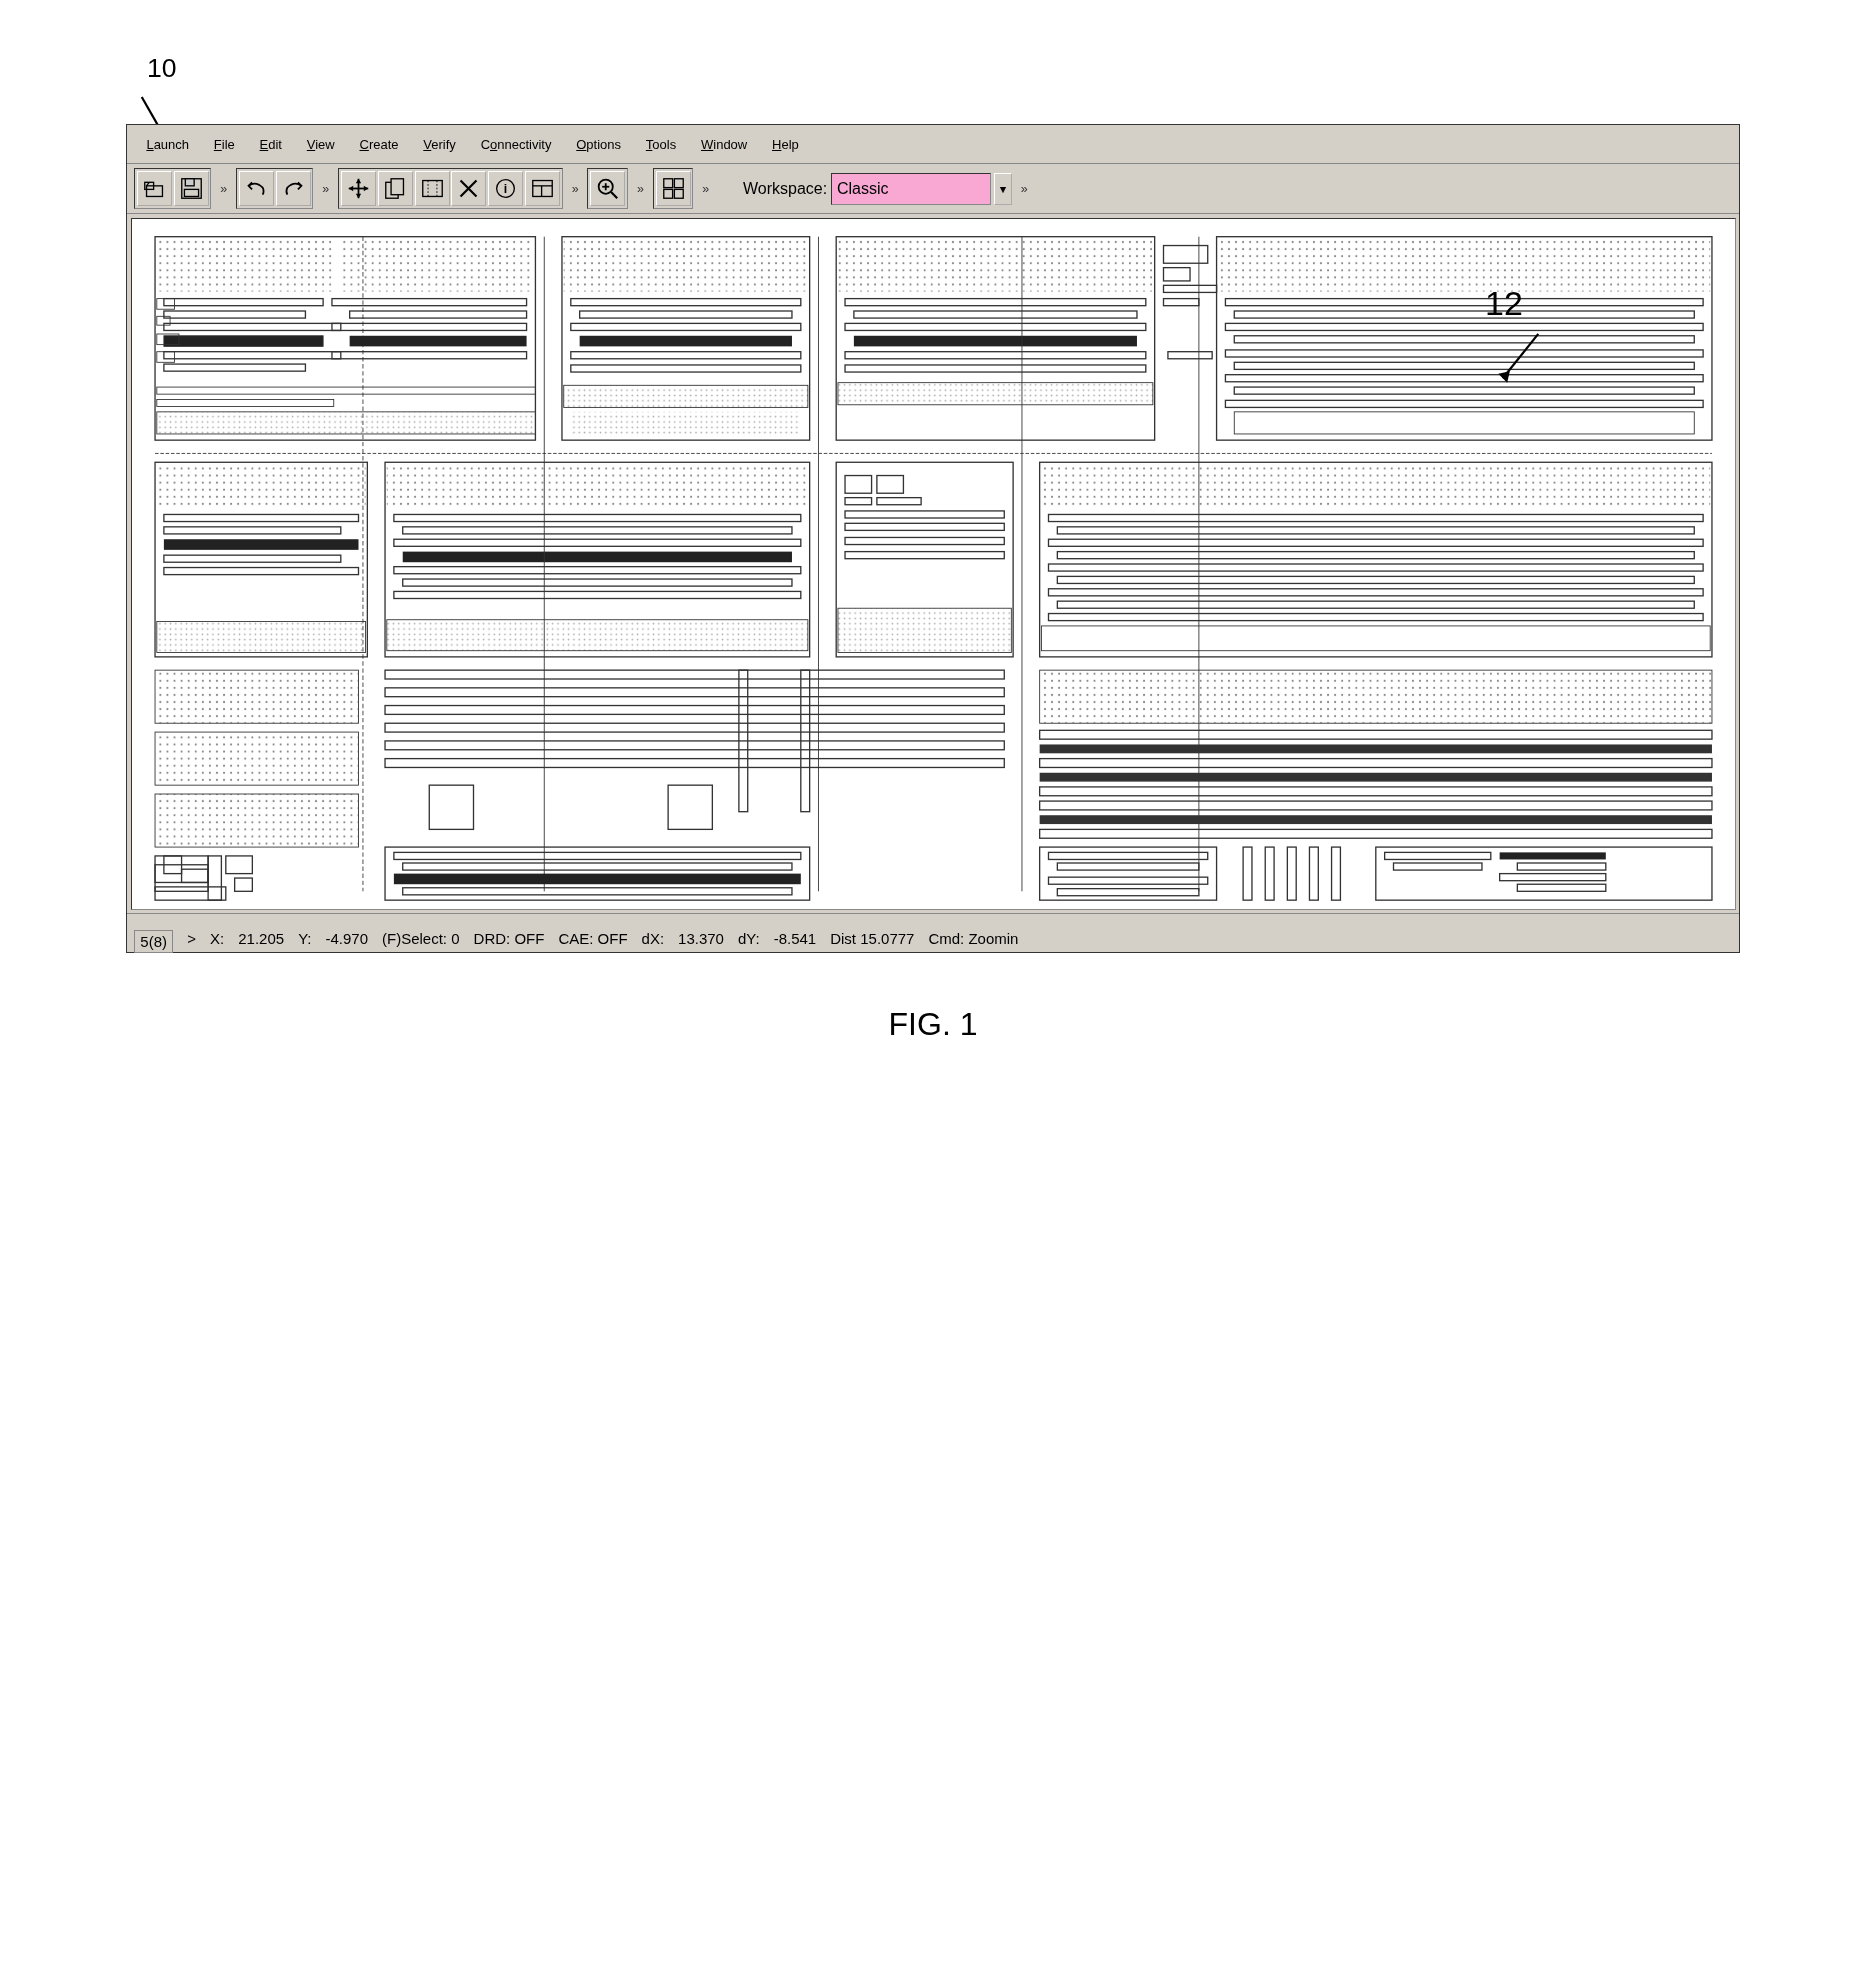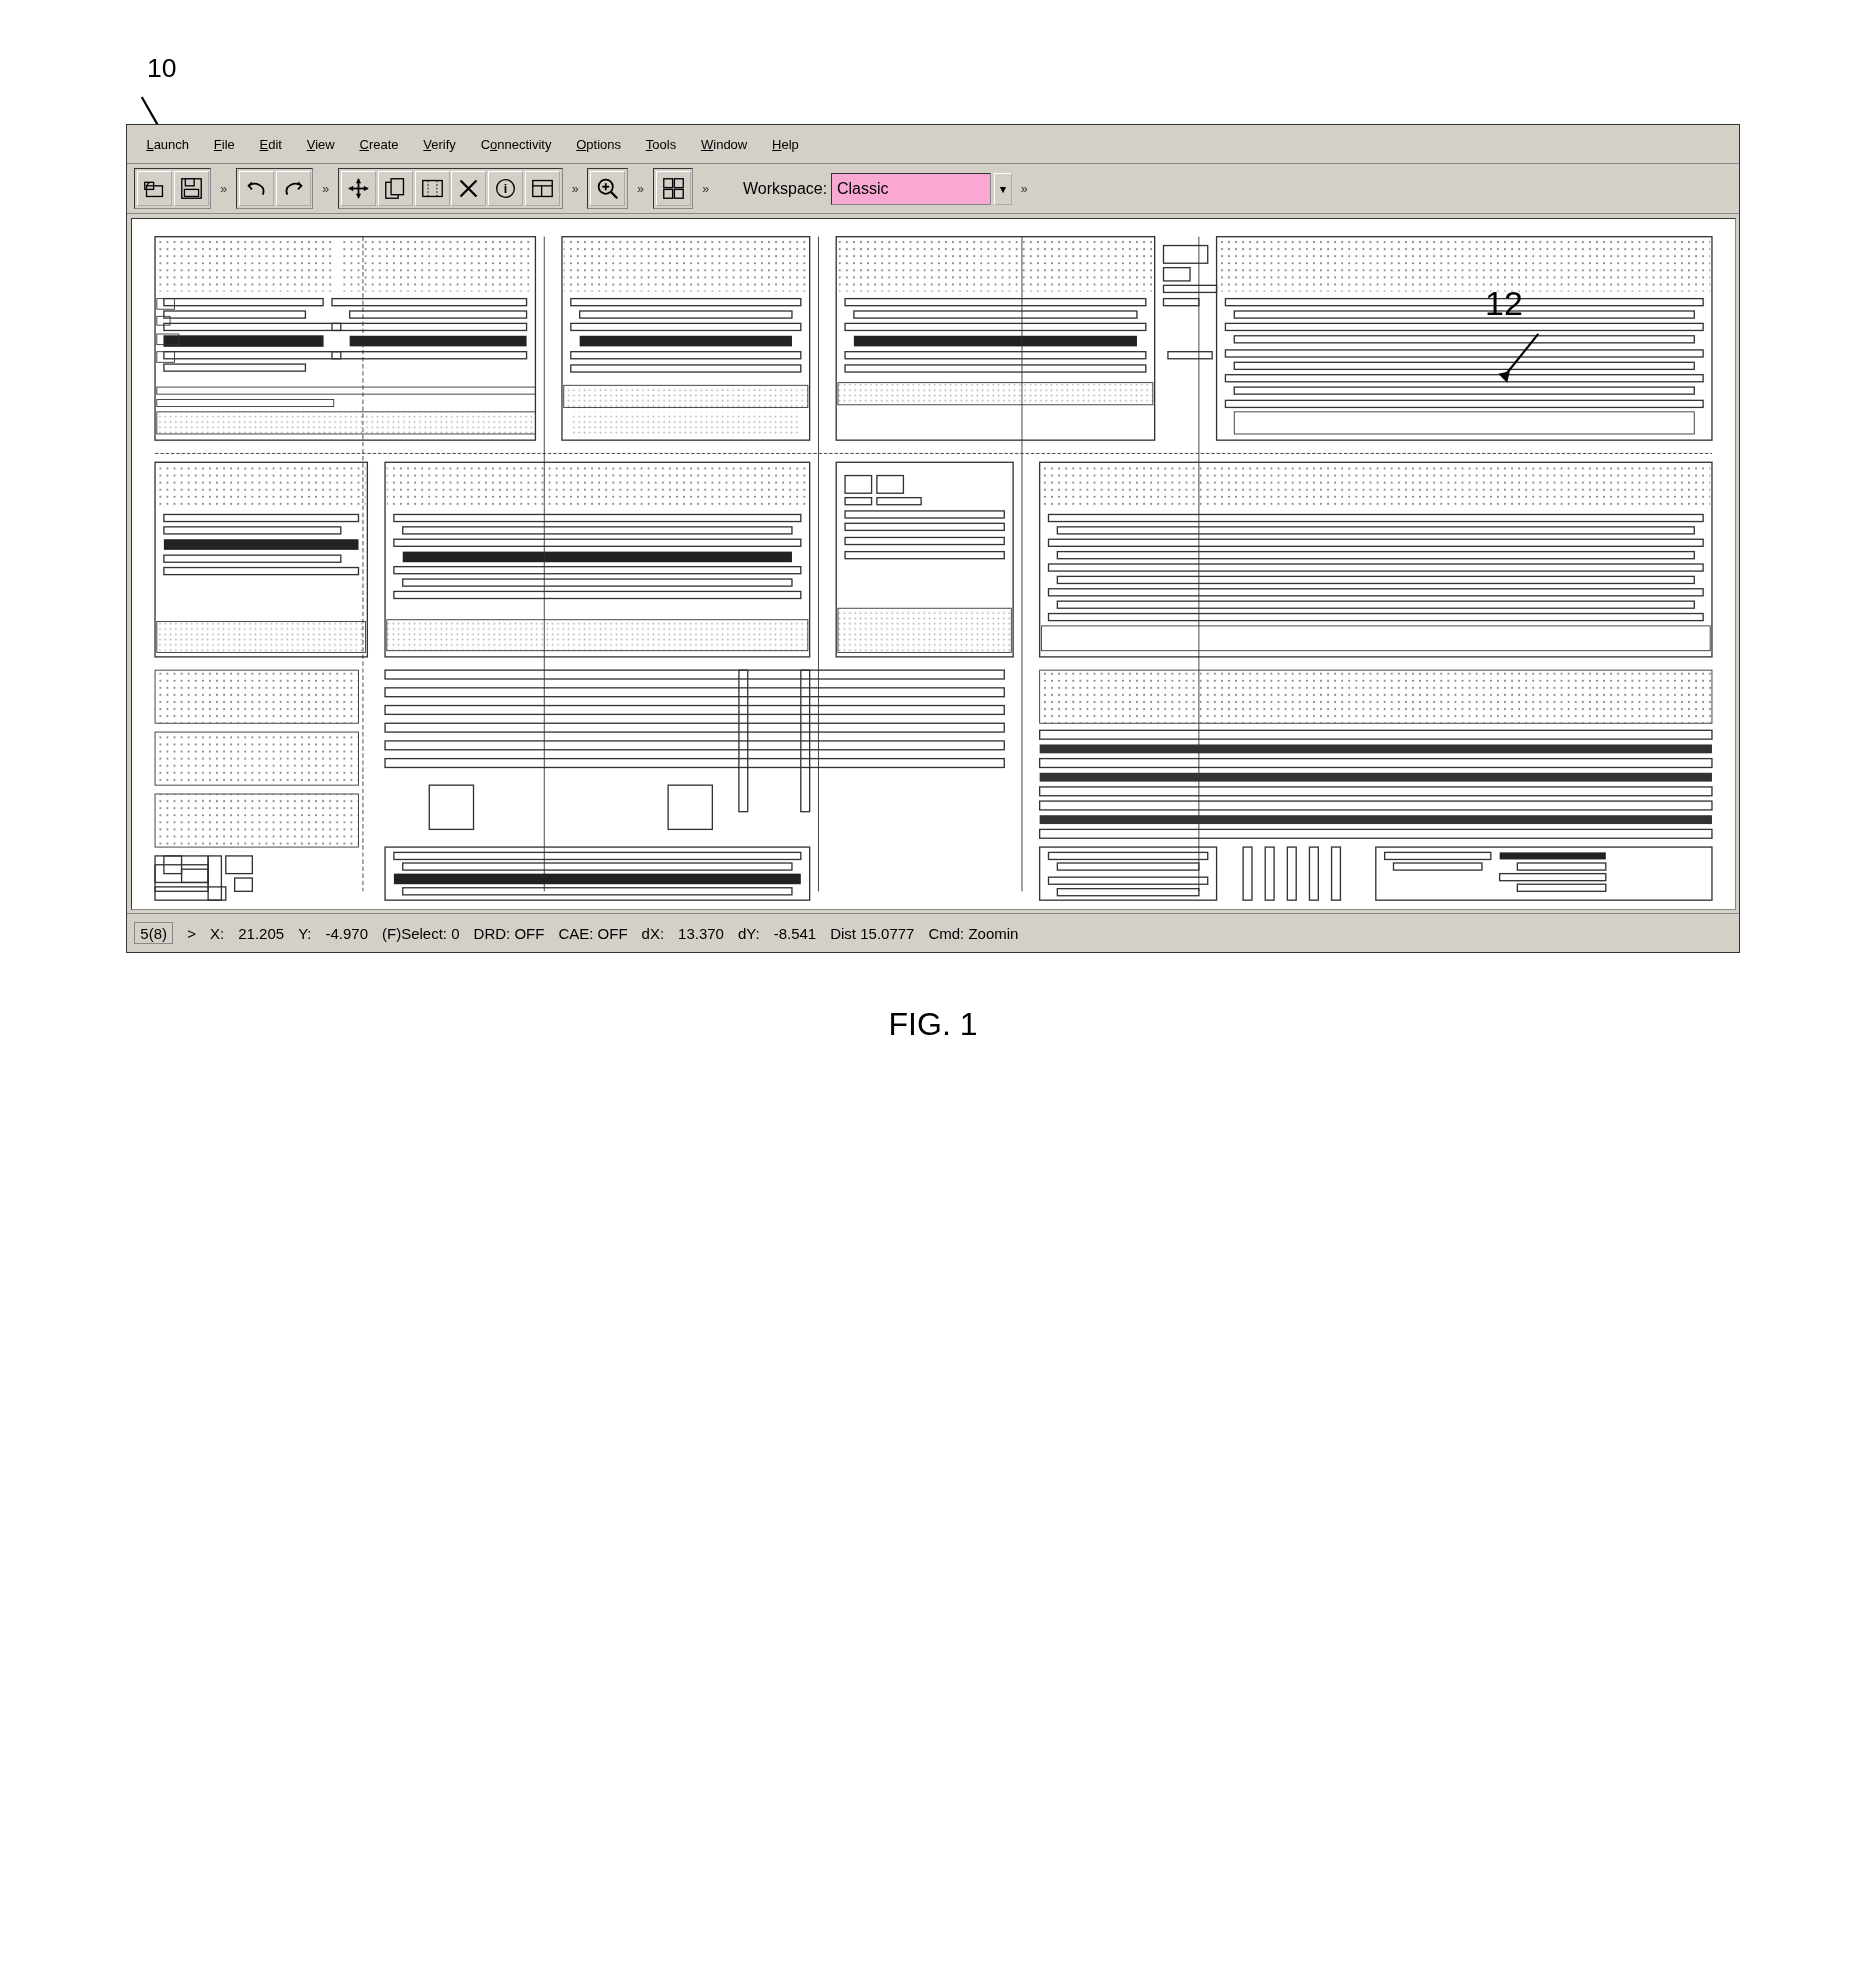--- a/index.html
+++ b/index.html
@@ -180,21 +180,21 @@
       padding: 0 7px;
       border-top: 1.8px solid #888;
       font-size: 16px;
       gap: 10.6px;
     }
 
     .info-bar {
       background: #d4d0c8;
       height: 39px;
       display: flex;
-      align-items: center;
+      align-items: flex-start;
       padding: 16px 7px;
       border-top: 0.9px solid #888;
       font-size: 15px;
       gap: 14px;
     }
 
     .fig1-label {
       font-size: 32px;
       font-weight: normal;
       margin-top: 53px;

